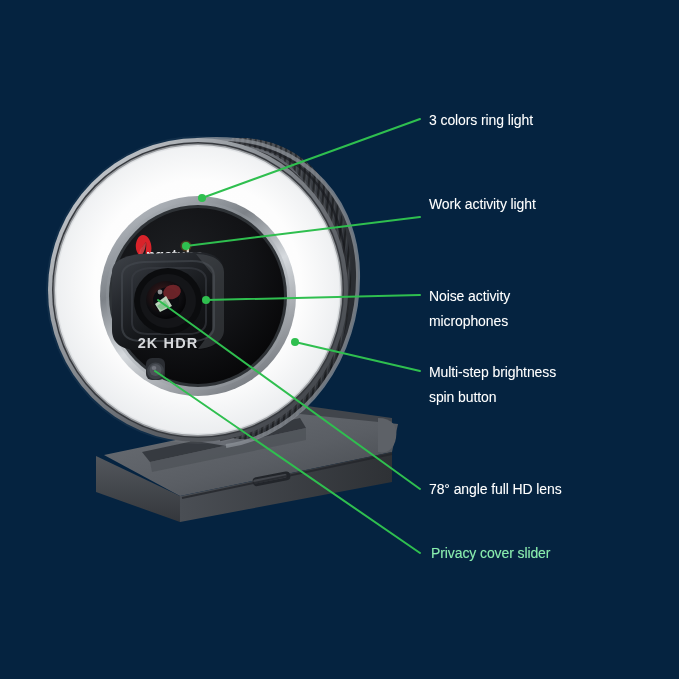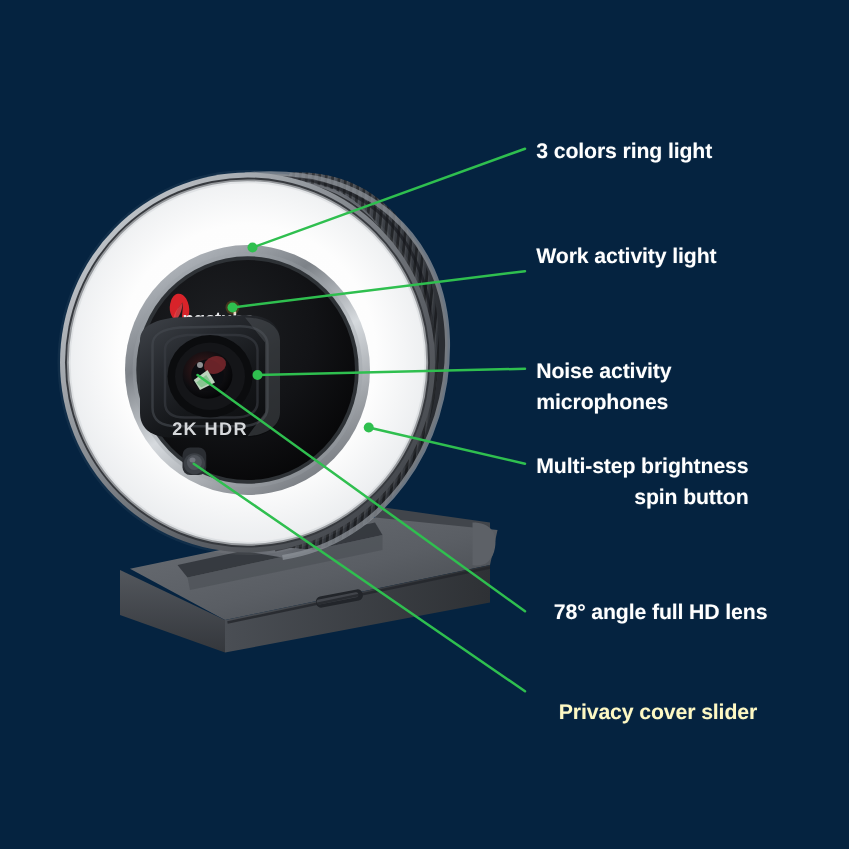--- a/index.html
+++ b/index.html
@@ -30,22 +30,22 @@
     position: absolute;
     left: 0; top: 0;
     width: 679px; height: 679px;
     pointer-events: none;
   }
 
   .callout-label {
     position: absolute;
     color: #ffffff;
     font-family: "Liberation Sans", sans-serif;
-    font-weight: bold;
-    font-size: 17px;
+    font-weight: normal;
+    font-size: 14px;
     line-height: 25px;
     letter-spacing: -0.1px;
     white-space: pre-line;
     text-shadow: 0 0 1px rgba(255,255,255,0.25);
   }
 </style>
 </head>
 <body>
 
 <div id="stage" style="background: rgb(5, 35, 64); width: 679px; height: 679px;">
@@ -280,19 +280,19 @@
         <circle cx="206" cy="300" r="4" fill="#2fbf4f"></circle>
         <circle cx="295" cy="342" r="4" fill="#2fbf4f"></circle>
       </g>
   </svg>
 
   <div id="labels">
       <div class="callout-label" style="left: 429px; top: 108px; color: rgb(255, 255, 255);">3 colors ring light</div>
       <div class="callout-label" style="left: 429px; top: 192px; color: rgb(255, 255, 255);">Work activity light</div>
       <div class="callout-label" style="left: 429px; top: 284px; color: rgb(255, 255, 255);">Noise activity
 microphones</div>
-      <div class="callout-label" style="left: 429px; top: 360px; color: rgb(255, 255, 255); text-align: right;">Multi-step brightness
+      <div class="callout-label" style="left: 429px; top: 360px; color: rgb(255, 255, 255);">Multi-step brightness
 spin button</div>
-      <div class="callout-label" style="left: 429px; top: 477px; color: rgb(255, 255, 255); margin-left: 14px;">78° angle full HD lens</div>
-      <div class="callout-label" style="left: 447px; top: 541px; color: #fef9c3; margin-top: 16px;">Privacy cover slider</div>
+      <div class="callout-label" style="left: 429px; top: 477px; color: rgb(255, 255, 255);">78° angle full HD lens</div>
+      <div class="callout-label" style="left: 431px; top: 541px; color: #86efac;">Privacy cover slider</div>
     </div>
 
 </div>
 
 </body></html>

